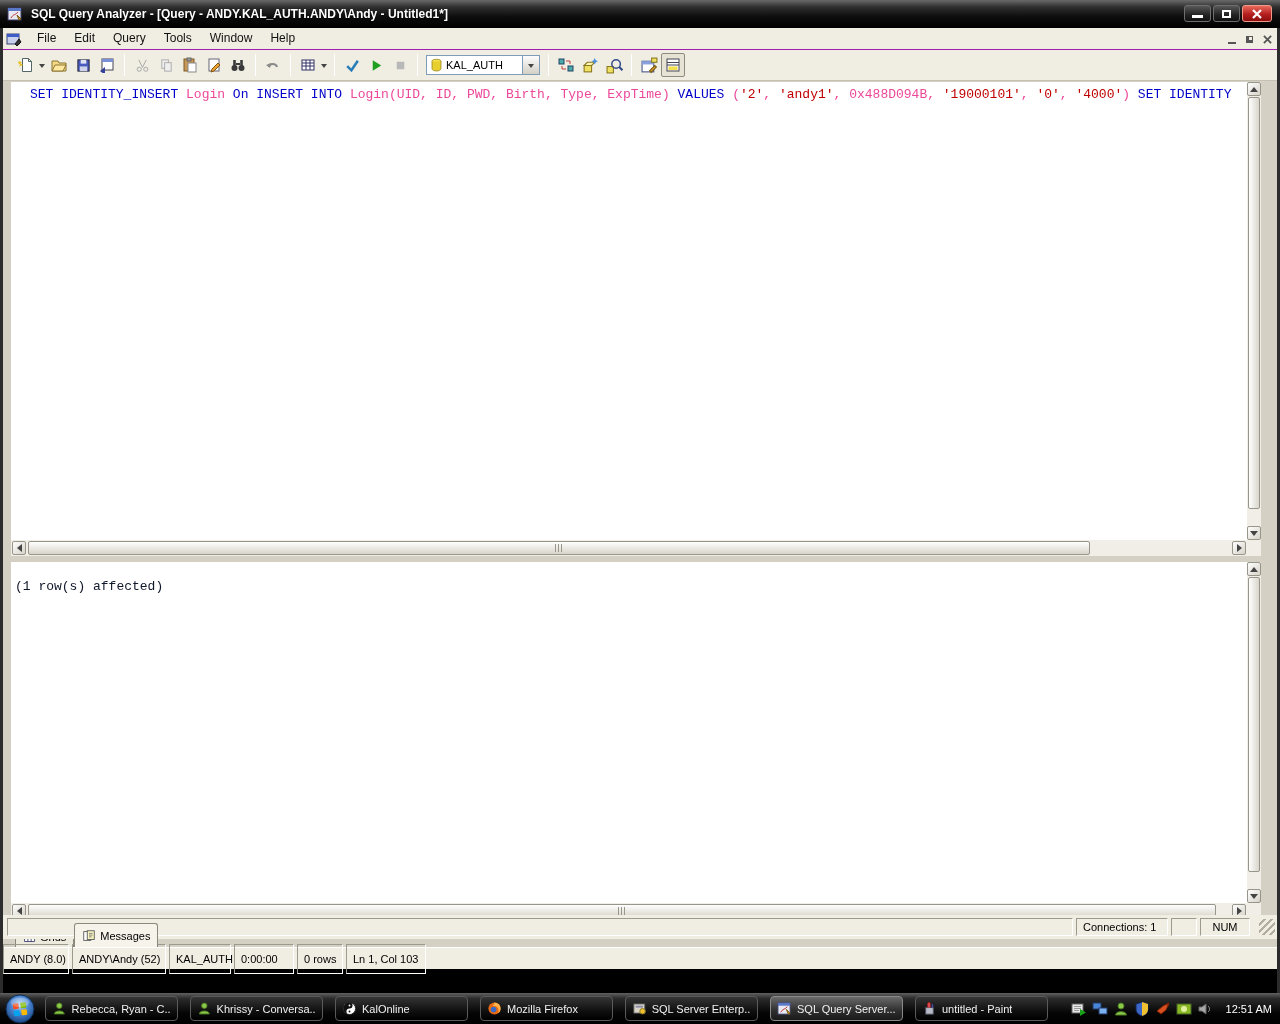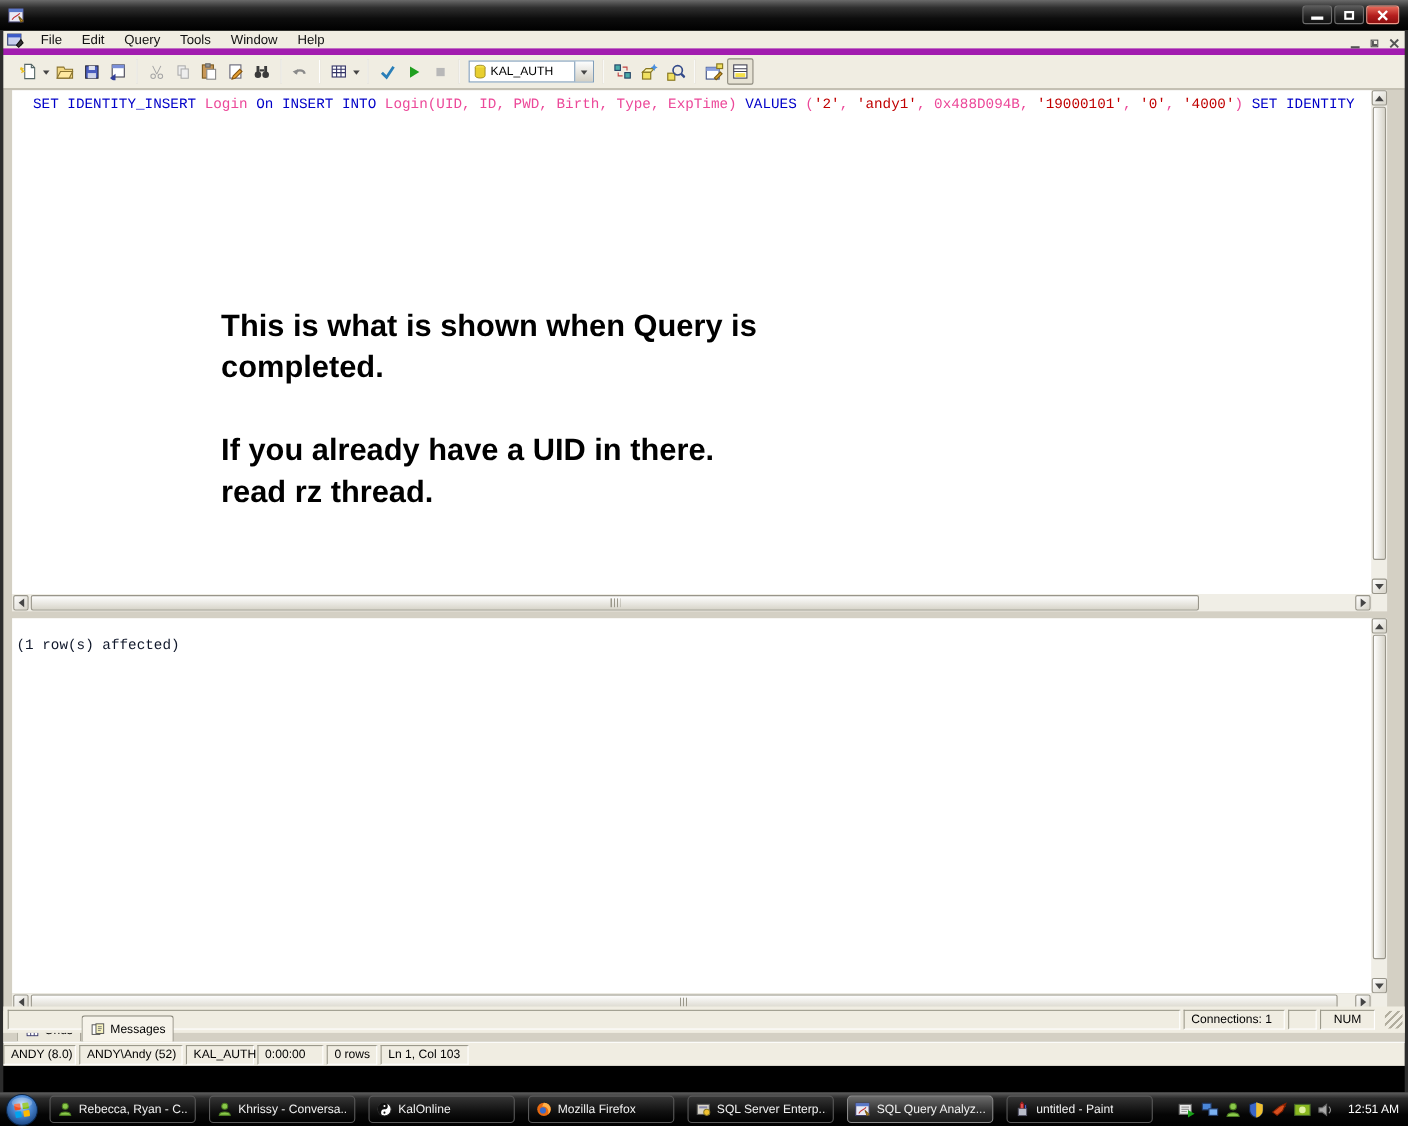--- a/index.html
+++ b/index.html
@@ -17,21 +17,21 @@
     display:flex; align-items:center; justify-content:center; }
   .wb-dark { width:27px; background:linear-gradient(#585858,#222 60%,#111);
     border:1px solid #6e6e6e; }
   .wb-close { width:30px; background:linear-gradient(#e86a5a,#b41e1e 55%,#8d0f0f);
     border:1px solid #f09a8a; }
   .glyph-min { width:11px; height:3px; background:#fff; margin-top:6px; }
   .glyph-max { width:9px; height:8px; border:2px solid #fff; }
 
   
   .menubar { left:0; top:28px; width:1280px; height:22px; background:#f0ede2;
-    border-bottom:6px solid #a21caf; display:flex; align-items:center; }
+    border-bottom:1px solid #a21caf; display:flex; align-items:center; }
   .menu-item { font-size:12px; color:#111; padding:0 9px; line-height:21px; }
   .mdi-ctl { position:absolute; top:33px; width:15px; height:13px;
     display:flex; align-items:center; justify-content:center; }
   .mdig-min { width:8px; height:2px; background:#555; margin-top:7px; }
   .mdig-rest { width:7px; height:7px; border:1px solid #555; box-shadow:2px -2px 0 -0px #555 inset; }
 
   
   .toolbar { left:0; top:50px; width:1280px; height:31px; background:#f0ede2;
     border-bottom:1px solid #c4c0b2; display:flex; align-items:center; padding-left:14px; }
   .tbtn { width:24px; height:24px; display:flex; align-items:center; justify-content:center; }
@@ -87,21 +87,21 @@
     display:flex; align-items:flex-end; padding-left:12px; }
   .tab { height:21px; background:#ece9dd; border:1px solid #8a887c; border-bottom:none;
     border-radius:3px 3px 0 0; display:flex; align-items:center; padding:0 7px; gap:4px;
     font-size:11px; }
   .tab.active { height:24px; background:#f6f3ea; position:relative; z-index:2; }
 
   
   .status1 { left:3px; top:947px; width:1274px; height:22px; background:#f0ede2;
     border-top:1px solid #fff; display:flex; align-items:center; font-size:11px; }
   .status-msg { flex:1; padding-left:6px; }
-  .scell { border:1px solid; border-color:#9c9a8c #fff #fff #9c9a8c; height:18px;
+  .scell { border:1px solid; border-color:#9c9a8c #fff #fff #9c9a8c; height:30px;
     display:flex; align-items:center; justify-content:flex-start; padding:0 6px;
     margin-right:3px; white-space:nowrap; }
   .status2 { left:3px; top:915px; width:1274px; height:24px; background:#f0ede2;
     display:flex; align-items:center; font-size:11px; padding:2px 2px 2px 4px; }
   .scell2 { border:1px solid; border-color:#9c9a8c #fff #fff #9c9a8c; height:18px;
     display:flex; align-items:center; padding:0 6px; margin-right:3px; white-space:nowrap; }
   .grow { flex:1; }
   .grip { width:16px; height:16px; margin-left:6px;
     background:repeating-linear-gradient(135deg, transparent 0 3px, #b2ae9f 3px 5px); }
 
@@ -125,20 +125,21 @@
 
 <div class="abs titlebar">
   <span class="app-ic">
     <svg width="16" height="16" viewBox="0 0 16 16">
         <rect x="1" y="2" width="13" height="12" fill="#e9e9f4" stroke="#3c3c66"></rect>
         <rect x="1" y="2" width="13" height="3" fill="#5a78c8"></rect>
         <path d="M4 12c2-4 5-3 7-6" stroke="#c03030" fill="none"></path>
         <path d="M10 9l4 4-2 1z" fill="#d8a030" stroke="#7a5a10"></path>
       </svg>
   </span>
+  <span class="title-text">SQL Query Analyzer - [Query - ANDY.KAL_AUTH.ANDY\Andy - Untitled1*]</span>
 </div>
 <div class="abs winbtn wb-dark" style="left:1184px">
     <span class="glyph-min"></span>
   </div>
 <div class="abs winbtn wb-dark" style="left:1213px">
     <span class="glyph-max"></span>
   </div>
 <div class="abs winbtn wb-close" style="left:1242px">
   <svg width="10" height="10" viewBox="0 0 10 10">
       <path d="M1 1l8 8M9 1l-8 8" stroke="#fff" stroke-width="2.2"></path>
@@ -320,27 +321,20 @@
       </svg>
   </div>
 </div>
 
 <div class="abs edge-l"></div>
 <div class="abs edge-r"></div>
 <div class="abs client-frame"></div>
 
 <div class="abs editor">
   <div class="sqlline"><span class="kw">SET IDENTITY_INSERT </span><span class="id">Login </span><span class="kw">On </span><span class="kw">INSERT INTO </span><span class="id">Login(UID, ID, PWD, Birth, Type, ExpTime) </span><span class="kw">VALUES </span><span class="id">(</span><span class="str">'2'</span><span class="id">, </span><span class="str">'andy1'</span><span class="id">, 0x488D094B, </span><span class="str">'19000101'</span><span class="id">, </span><span class="str">'0'</span><span class="id">, </span><span class="str">'4000'</span><span class="id">) </span><span class="kw">SET IDENTITY</span></div>
-  <div class="annotation">
-    <div>This is what is shown when Query is</div>
-    <div>completed.</div>
-    <div class="ann-gap"></div>
-    <div>If you already have a UID in there.</div>
-    <div>read rz thread.</div>
-  </div>
 </div>
 
 <div class="abs sb" style="left:1247px;top:82px;width:14px;height:458px">
   <div class="sbtn" style="left:0;top:0">
       <span class="tri-up"></span>
     </div>
   <div class="vthumb" style="top:15px;height:412px"></div>
   <div class="sbtn" style="left:0;top:444px">
       <span class="tri-down"></span>
     </div>
@@ -482,21 +476,21 @@
       </svg>
     <span class="task-label">SQL Server Enterp...</span>
   </div>
   <div class="task active">
     <svg width="15" height="15" viewBox="0 0 16 16">
         <rect x="1" y="2" width="13" height="12" fill="#e9e9f4" stroke="#3c3c66"></rect>
         <rect x="1" y="2" width="13" height="3" fill="#5a78c8"></rect>
         <path d="M4 12c2-4 5-3 7-6" stroke="#c03030" fill="none"></path>
         <path d="M10 9l4 4-2 1z" fill="#d8a030" stroke="#7a5a10"></path>
       </svg>
-    <span class="task-label">SQL Query Analyz...</span>
+    <span class="task-label">SQL Query Server...</span>
   </div>
   <div class="task">
     <svg width="15" height="15" viewBox="0 0 16 16">
         <rect x="4" y="7" width="8" height="7" fill="#b8bcc8" stroke="#556"></rect>
         <path d="M6 7V3l1.5-2L9 3v4" fill="#e05050" stroke="#a02020"></path>
         <path d="M10 7V4l1.5-1.5.5 2V7" fill="#5060d0" stroke="#223"></path>
       </svg>
     <span class="task-label">untitled - Paint</span>
   </div>
 

